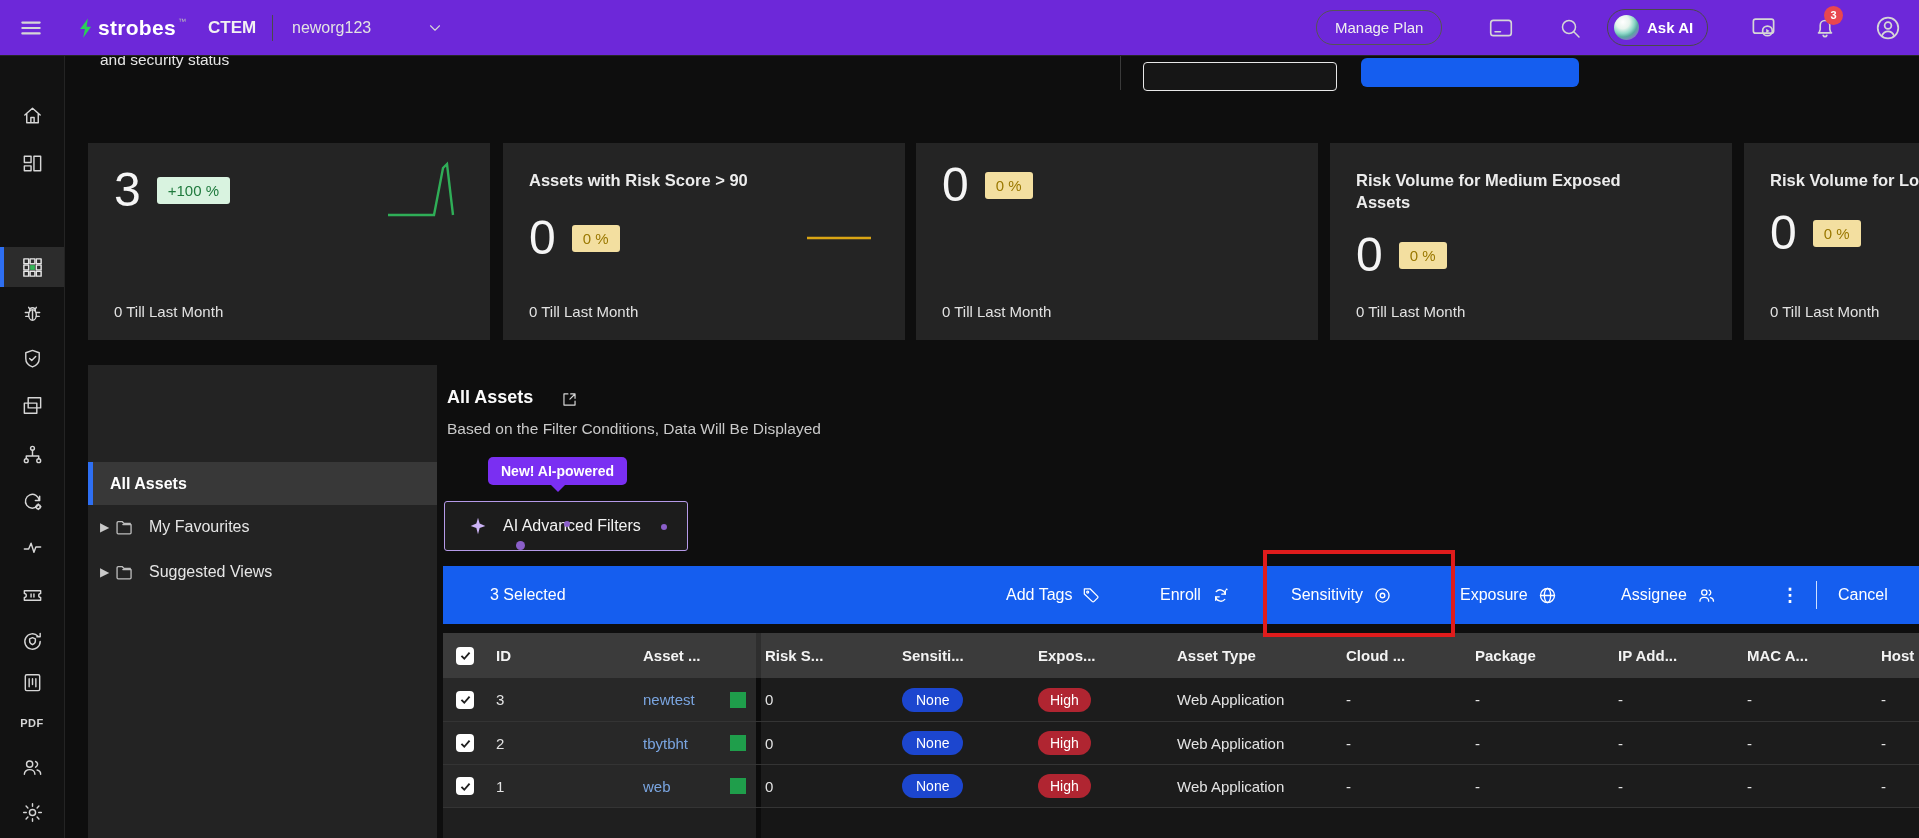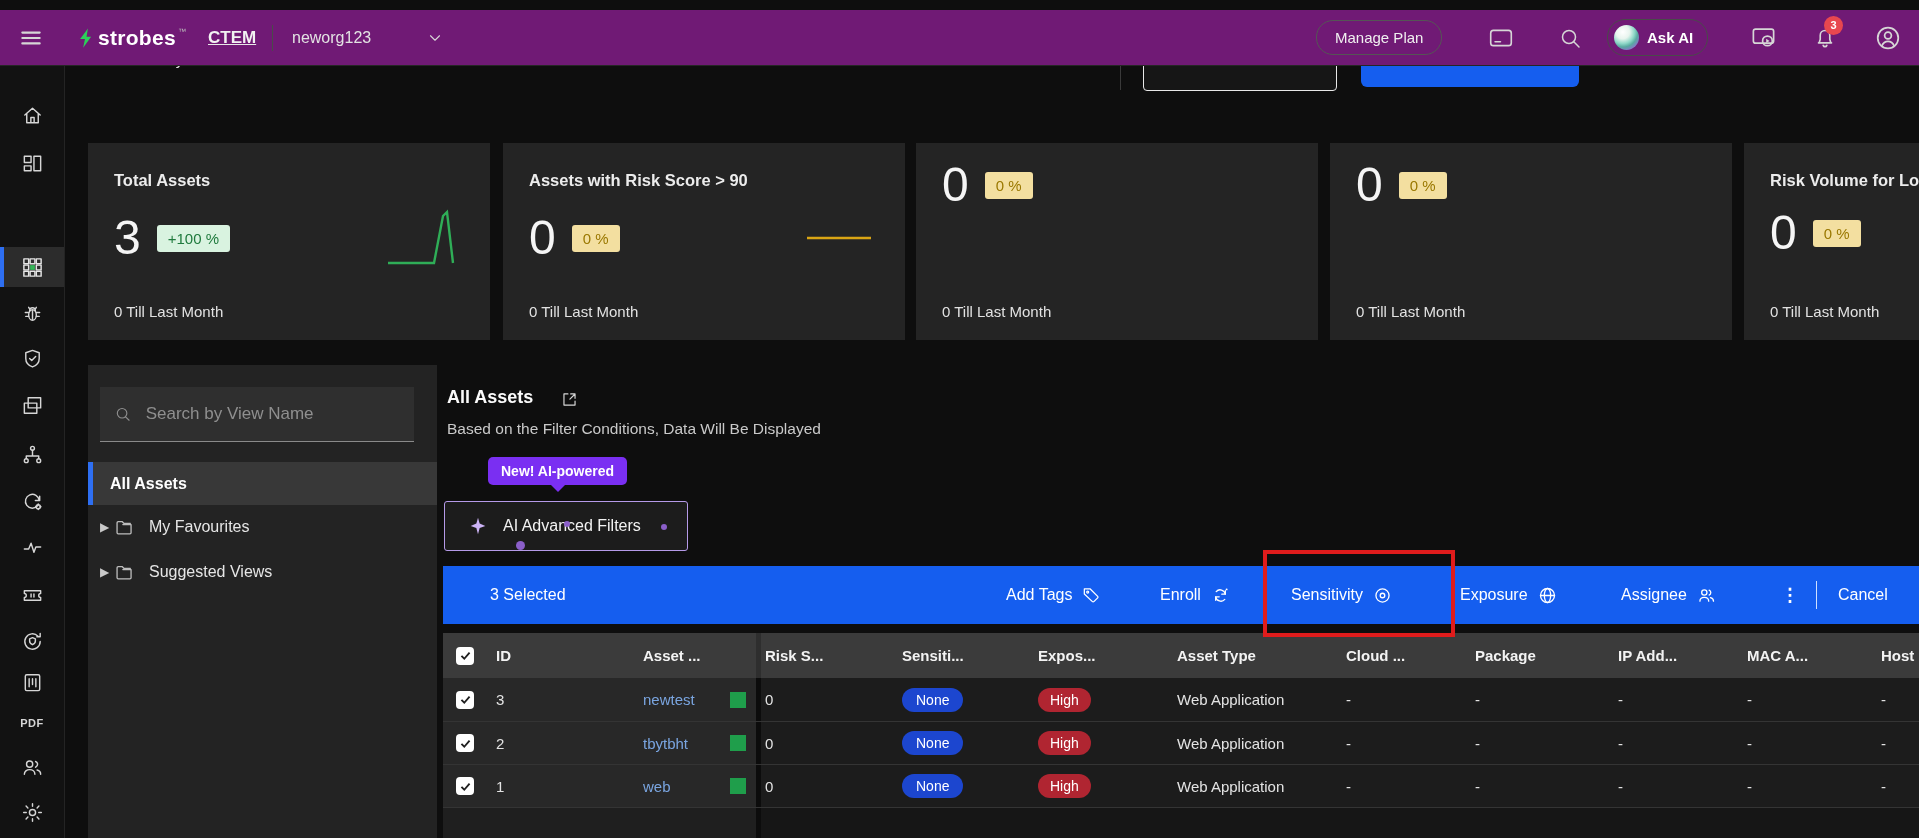--- a/index.html
+++ b/index.html
@@ -3,21 +3,21 @@
 <meta charset="utf-8">
 <style>
   html,body{margin:0;padding:0;background:#0e0e0e;}
   body{width:1919px;height:838px;position:relative;overflow:hidden;
        font-family:"Liberation Sans",sans-serif;color:#e8e8e8;
        -webkit-font-smoothing:antialiased;}
   svg{display:block;}
   .ic{stroke:#d6d6d6;fill:none;stroke-width:1.5;stroke-linecap:round;stroke-linejoin:round;}
 
   
-  #navbar{position:absolute;left:0;top:10px;width:1919px;height:55px;background:#701a75;
+  #navbar{position:absolute;left:0;top:0;width:1919px;height:55px;background:#6d28d9;
           border-bottom:1px solid #262626;z-index:30;}
   #navbar .item{position:absolute;top:0;height:55px;display:flex;align-items:center;}
   .logo-text{font-size:21px;font-weight:bold;color:#fff;letter-spacing:.3px;}
   .tm{font-size:8px;color:#bbb;margin-left:2px;margin-top:-12px;}
   .product{font-size:17px;font-weight:bold;color:#f2f2f2;}
   .vdiv{width:1px;height:26px;background:#4a4a4a;}
   .org{font-size:16px;color:#e3e3e3;}
   .trial-badge{background:#3576f0;color:#fff;font-weight:bold;font-size:14px;border-radius:5px;
                padding:2px 7px;}
   .trial-label{font-size:14.5px;color:#e8e8e8;margin-left:9px;}
@@ -129,21 +129,21 @@
         <path class="ic" style="stroke-width:2" d="M4 7 H20 M4 12 H20 M4 17 H20"></path>
       </svg>
   </div>
   <div class="item" style="left:76px;">
     <svg width="22" height="24" viewBox="0 0 24 24">
         <polygon fill="#2bd059" points="13,1.5 4.5,13 9.8,13 7.8,22.5 16.5,10.5 11.5,10.5"></polygon>
       </svg>
     <span class="logo-text">strobes</span>
       <span class="tm">™</span>
   </div>
-  <div class="item" style="left:208px;text-decoration:underline;">
+  <div class="item" style="left:208px;">
     <span class="product">CTEM</span>
   </div>
   <div class="item" style="left:272px;">
       <span class="vdiv"></span>
     </div>
   <div class="item" style="left:292px;">
     <span class="org">neworg123</span>
   </div>
   <div class="item" style="left:426px;">
     <svg width="18" height="18" viewBox="0 0 24 24">
@@ -298,21 +298,20 @@
 </div>
 
 <div class="sliver-text">
   <span>and security status</span>
 </div>
 <div class="sliver-vdiv"></div>
 <div class="sliver-btn-outline"></div>
 <div class="sliver-btn-blue"></div>
 
 <div class="card" style="left:88px;">
-  <div class="card-title">Total Assets</div>
   <div class="card-row">
     <span class="card-num">3</span>
     <span class="badge green">+100 %</span>
     <span class="spark">
       <svg width="80" height="62" viewBox="0 0 80 62">
           <polyline points="4,56 50,56 59,9 63,5 69,56" fill="none" stroke="#2fae57" stroke-width="2.4"></polyline>
         </svg>
     </span>
   </div>
   <div class="card-foot">0 Till Last Month</div>
@@ -334,44 +333,38 @@
 
 <div class="card" style="left:916px;">
   <div class="card-row">
     <span class="card-num">0</span>
     <span class="badge amber">0 %</span>
   </div>
   <div class="card-foot">0 Till Last Month</div>
 </div>
 
 <div class="card" style="left:1330px;">
+  <div class="card-title">Risk Volume for Medium Exposed Assets</div>
   <div class="card-row">
     <span class="card-num">0</span>
     <span class="badge amber">0 %</span>
   </div>
   <div class="card-foot">0 Till Last Month</div>
 </div>
 
 <div class="card" style="left:1744px;">
   <div class="card-title">Risk Volume for Low Exposed Assets</div>
   <div class="card-row">
     <span class="card-num">0</span>
     <span class="badge amber">0 %</span>
   </div>
   <div class="card-foot">0 Till Last Month</div>
 </div>
 
 <div id="view-panel">
-  <div class="search-box">
-    <svg width="20" height="20" viewBox="0 0 24 24">
-        <circle class="ic" style="stroke:#909090" cx="11" cy="11" r="6.5"></circle>
-        <path class="ic" style="stroke:#909090" d="M15.8 15.8 L20.5 20.5"></path>
-      </svg>
-    <input type="text" placeholder="Search by View Name" style="">
-  </div>
   <div class="vp-active">
     <span>All Assets</span>
   </div>
   <div class="vp-row" style="top:140px;">
     <span class="caret">▶</span>
     <svg width="21" height="21" viewBox="0 0 24 24">
         <path class="ic" style="stroke:#bdbdbd" d="M3.5 18 V6.5 a1.3 1.3 0 0 1 1.3 -1.3 h4.4 l2 2 h7.5 M3.5 18 a1.3 1.3 0 0 0 1.3 1.3 h13.4 a1.3 1.3 0 0 0 1.3 -1.3 V8.7 h-9.4"></path>
       </svg>
     <span class="lbl">My Favourites</span>
   </div>

